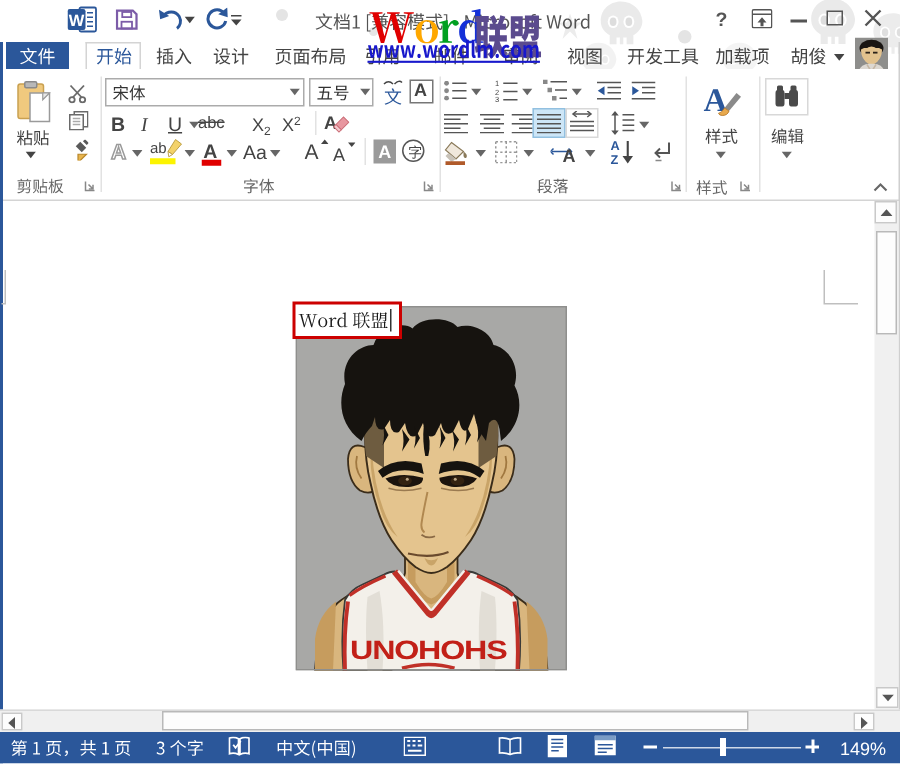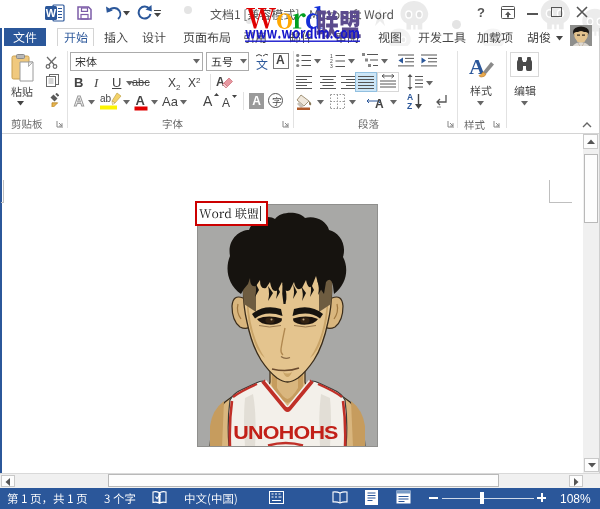--- a/index.html
+++ b/index.html
@@ -583,21 +583,21 @@
 <svg class="abs" style="left:396px;top:490px" width="15" height="14" viewBox="0 0 15 14">
 <rect x="0.5" y="0.5" width="14" height="13" fill="#fff"></rect>
 <rect x="0.5" y="0.5" width="14" height="3" fill="#7a9cc6"></rect>
 <path d="M2.5 6.5 h10 M2.5 9 h10 M2.5 11.5 h6" stroke="#2b579a"></path>
     </svg>
 <div class="abs" style="left:429px;top:497px;width:9px;height:1.6px;background:#fff"></div>
 <div class="abs" style="left:442px;top:497.5px;width:92px;height:1px;background:#cfd9e8"></div>
 <div class="abs" style="left:480px;top:492px;width:4px;height:12px;background:#fff"></div>
 <div class="abs" style="left:537px;top:497px;width:9px;height:1.6px;background:#fff"></div>
 <div class="abs" style="left:541px;top:493px;width:1.6px;height:9px;background:#fff"></div>
-<div class="abs" style="left:560px;top:492px;color:#fff;font:12px 'Liberation Sans'">108%</div>
+<div class="abs" style="left:560px;top:492px;color:#fff;font:12px 'Liberation Sans'">149%</div>
 <svg class="abs" style="left:246.0px;top:6px;overflow:visible" width="32" height="29" viewBox="0 -22.5 32 29">
       <path d="M23.2 -19.5 25.9 -19.1 21.9 -4.2 17.6 -19.2 20.5 -19.5V-20.4H12.0V-19.5L14.6 -19.2L10.3 -4.3L6.4 -19.2L9.0 -19.5V-20.4H0.3V-19.5L2.3 -19.3L7.9 0.1H10.1L14.8 -15.8L19.6 0.1H21.7L27.3 -19.1L29.9 -19.5V-20.4H23.2Z" fill="#e00000"></path>
     </svg>
 <svg class="abs" style="left:275.5px;top:6px;overflow:visible" width="19" height="29" viewBox="0 -22.5 19 29">
       <path d="M8.6 0.4C12.9 0.4 16.0 -2.5 16.0 -7.4C16.0 -12.3 12.6 -15.2 8.6 -15.2C4.5 -15.2 1.1 -12.3 1.1 -7.4C1.1 -2.5 4.2 0.4 8.6 0.4ZM8.6 -0.5C6.3 -0.5 5.0 -2.8 5.0 -7.4C5.0 -12.0 6.3 -14.2 8.6 -14.2C10.8 -14.2 12.1 -12.0 12.1 -7.4C12.1 -2.8 10.8 -0.5 8.6 -0.5Z" fill="#ffa800"></path>
     </svg>
 <svg class="abs" style="left:292.1px;top:6px;overflow:visible" width="15" height="29" viewBox="0 -22.5 15 29">
       <path d="M2.9 0.0H9.3V-0.8L6.8 -1.1L6.7 -6.5V-8.9C7.4 -10.9 8.2 -12.2 9.4 -13.0L9.6 -12.8C10.3 -11.9 10.9 -11.3 11.8 -11.3C13.1 -11.3 13.6 -12.2 13.7 -13.3C13.4 -14.7 12.4 -15.2 11.2 -15.2C9.5 -15.2 7.6 -13.7 6.7 -11.1L6.5 -14.9L6.2 -15.1L0.8 -13.6V-13.0L2.9 -12.8C3.0 -11.4 3.0 -10.4 3.0 -8.5V-6.5C3.0 -5.0 3.0 -2.6 3.0 -1.0L1.0 -0.8V0.0Z" fill="#00a020"></path>
     </svg>
 <svg class="abs" style="left:305.4px;top:6px;overflow:visible" width="20" height="29" viewBox="0 -22.5 20 29">

